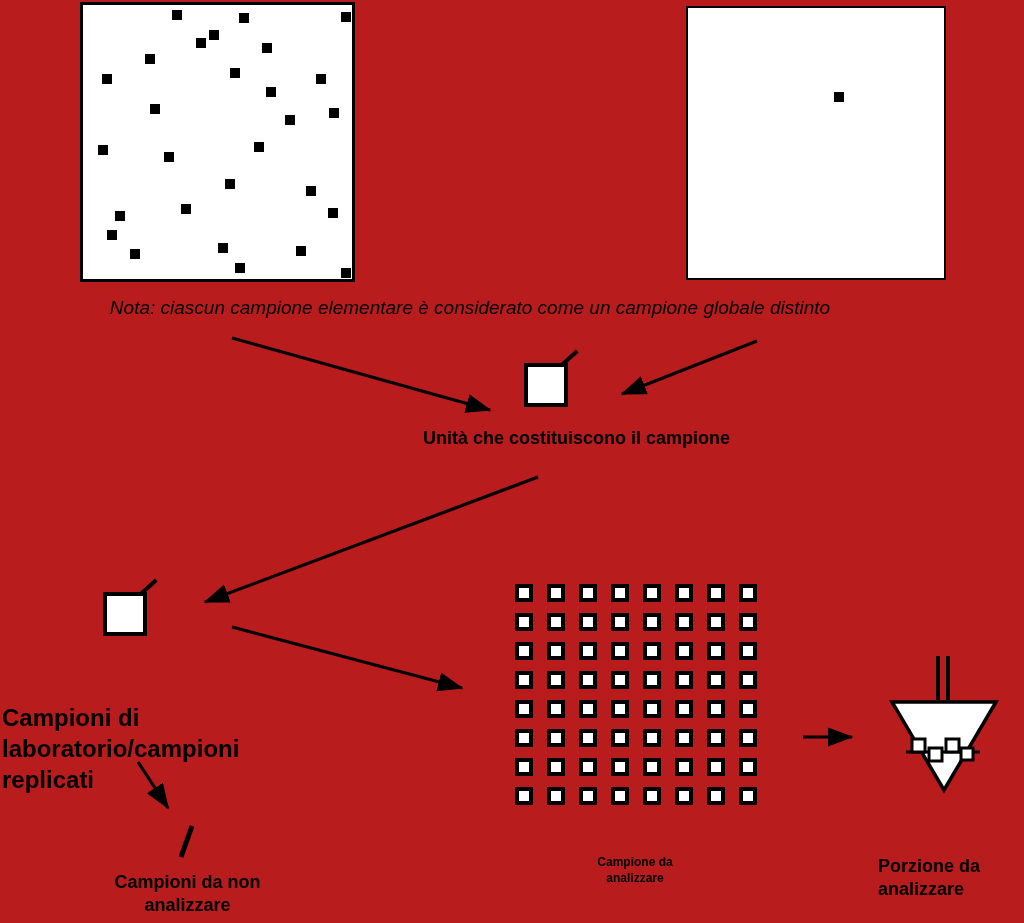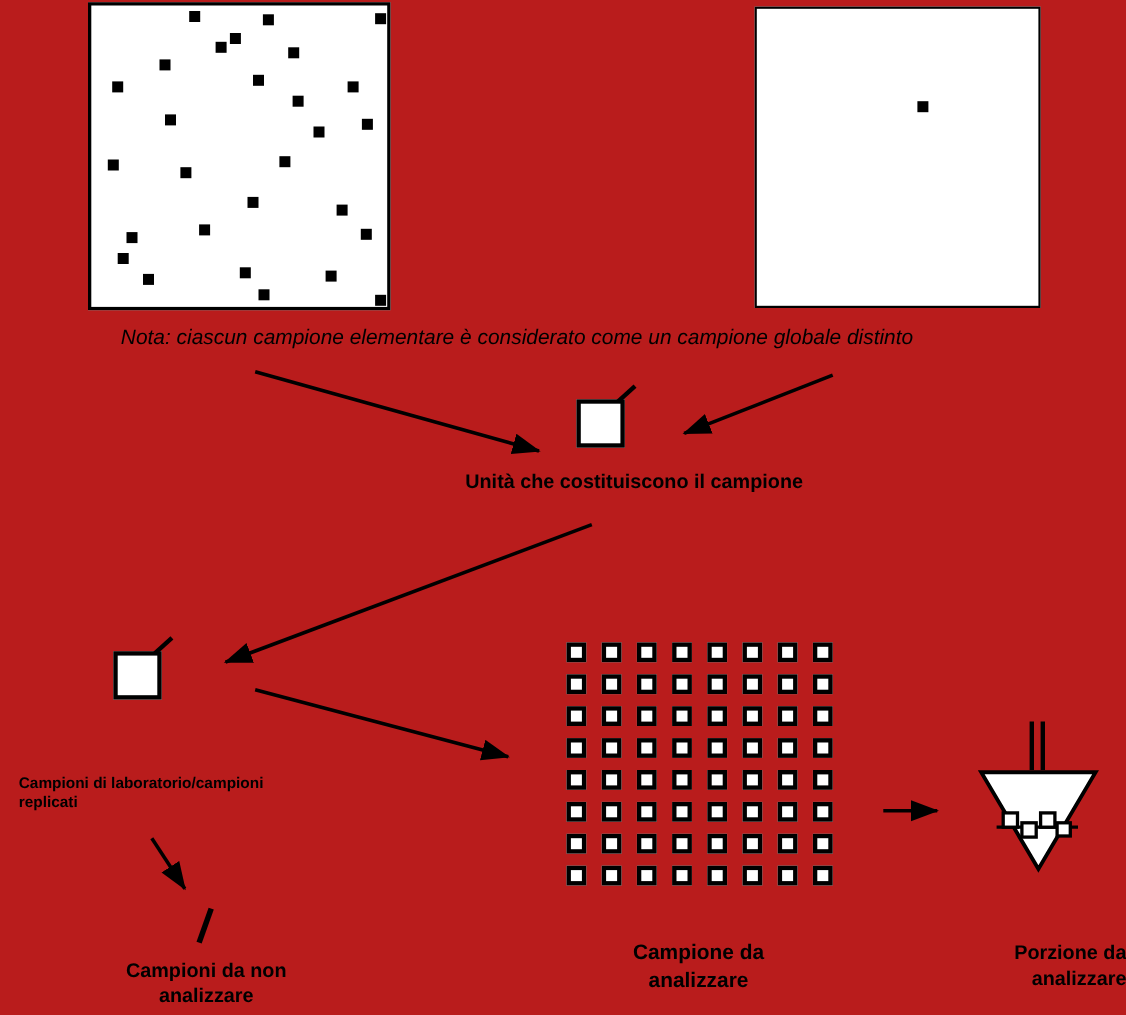--- a/index.html
+++ b/index.html
@@ -13,24 +13,24 @@
   #right-box{left:686px;top:6px;width:256px;height:270px;border-width:2px;}
   .dots-layer{position:absolute;left:0;top:0;right:0;bottom:0;}
   .dot{position:absolute;width:10px;height:10px;background:#000;}
   
   .sample-icon{position:absolute;width:36px;height:36px;border:4px solid #000;background:#fff;}
   .sample-icon .tick{position:absolute;width:21px;height:4px;background:#000;top:-11px;right:-16px;transform:rotate(-42deg);}
   
   .lbl{position:absolute;white-space:pre-line;line-height:1.3;}
   #note{left:20px;top:296px;width:900px;text-align:center;font-style:italic;font-size:19px;}
   #units-label{left:370px;top:427px;width:360px;text-align:right;font-weight:bold;font-size:18px;}
-  #lab-label{left:17px;top:702px;width:320px;text-align:left;font-weight:bold;font-size:14px;}
+  #lab-label{left:2px;top:702px;width:320px;text-align:left;font-weight:bold;font-size:24px;}
   #notanalyze-label{left:95px;top:871px;width:185px;text-align:center;font-weight:bold;font-size:18px;}
-  #sample-label{left:540px;top:855px;width:190px;text-align:center;font-weight:bold;font-size:19px;}
-  #portion-label{left:878px;top:855px;width:146px;text-align:right;font-weight:bold;font-size:18px;}
+  #sample-label{left:540px;top:855px;width:190px;text-align:center;font-weight:bold;font-size:12px;}
+  #portion-label{left:878px;top:855px;width:146px;text-align:left;font-weight:bold;font-size:18px;}
   
   #sample-grid{
     position:absolute;left:515px;top:584px;
     display:grid;grid-template-columns:repeat(8,18px);
     column-gap:14px;row-gap:11px;
   }
   .grid-cell{width:18px;height:18px;box-sizing:border-box;border:4px solid #000;background:#fff;}
   
   #arrows{position:absolute;left:0;top:0;pointer-events:none;}
   

